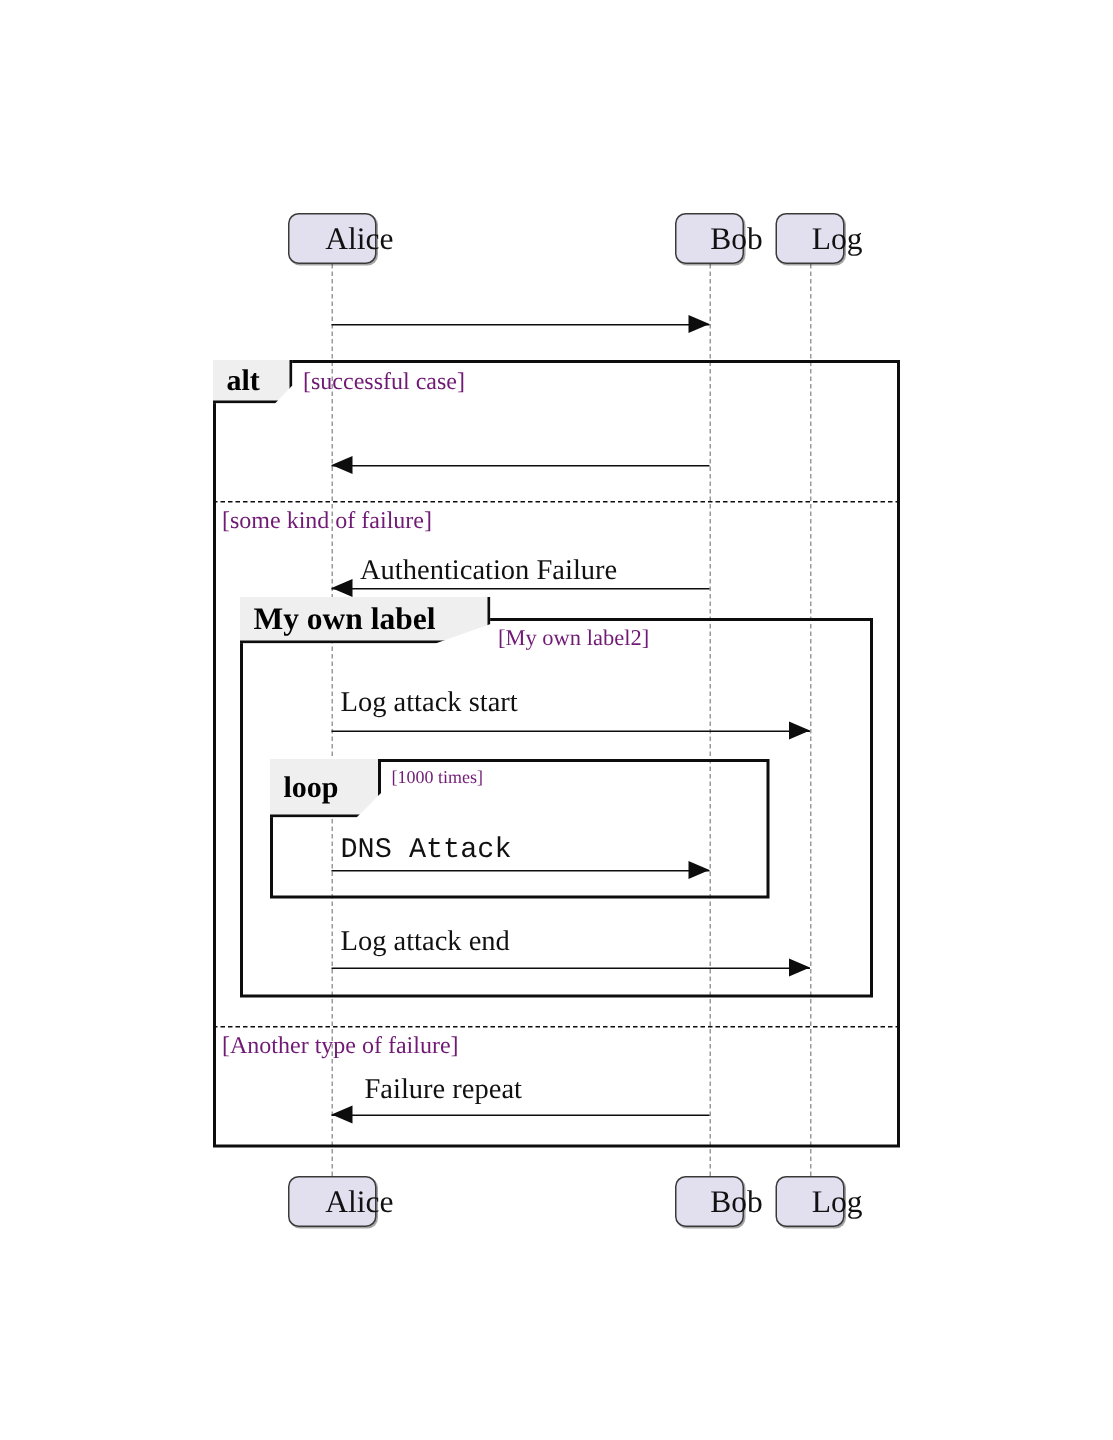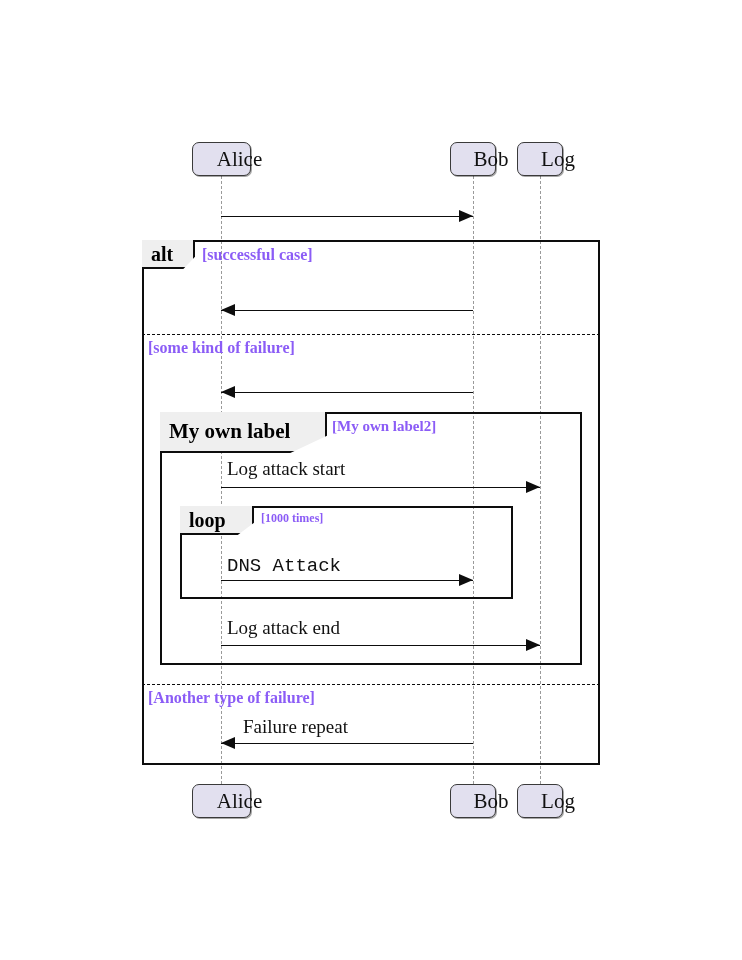--- a/index.html
+++ b/index.html
@@ -63,22 +63,22 @@
     font-weight: bold;
     color: #000000;
     line-height: 1;
     padding-left: 9px;
     
     clip-path: polygon(0 0, 100% 0, 100% 58%, 78% 100%, 0 100%);
   }
   .frame-guard {
     position: absolute;
     font-family: "Liberation Serif", "DejaVu Serif", serif;
-    font-weight: bold;
-    color: #8b5cf6;
+    font-weight: normal;
+    color: #701a75;
     white-space: nowrap;
     line-height: 1;
   }
   .frame-divider {
     position: absolute;
     height: 0;
     border-top: 1.8px dashed #0d0d0d;
   }
 
   
@@ -130,33 +130,34 @@
   <div class="frame" style="left:142px; top:240px; width:458px; height:525px;"></div>
   <div class="frame-tag" style="left:142px; top:240px; width:53px; height:29px; font-size:20px;text-align:center;">alt</div>
   <div class="frame-guard" style="left:202px; top:247px; font-size:16px;">[successful case]</div>
 
   <div class="msg-line" style="left:221px; top:310px; width:252px;"></div>
   <div class="msg-head left" style="left:221px; top:303.5px;"></div>
 
   <div class="frame-divider" style="left:142px; top:334px; width:458px;"></div>
   <div class="frame-guard" style="left:148px; top:340px; font-size:16px;">[some kind of failure]</div>
 
+  <div class="msg-label" style="left:240px; top:371px;">Authentication Failure</div>
   <div class="msg-line" style="left:221px; top:392px; width:252px;"></div>
   <div class="msg-head left" style="left:221px; top:385.5px;"></div>
 
   <div class="frame" style="left:160px; top:412px; width:422px; height:253px;"></div>
-  <div class="frame-tag" style="left:160px; top:412px; width:167px; height:41px; font-size:21px;">My own label</div>
+  <div class="frame-tag" style="left:160px; top:398px; width:167px; height:31px; font-size:21px;">My own label</div>
   <div class="frame-guard" style="left:332px; top:419px; font-size:15px;">[My own label2]</div>
 
   <div class="msg-label" style="left:227px; top:459px;">Log attack start</div>
   <div class="msg-line" style="left:221px; top:487px; width:319px;"></div>
   <div class="msg-head right" style="left:526px; top:480.5px;"></div>
 
   <div class="frame" style="left:180px; top:506px; width:333px; height:93px;"></div>
-  <div class="frame-tag" style="left:180px; top:506px; width:74px; height:29px; font-size:20px;">loop</div>
+  <div class="frame-tag" style="left:180px; top:506px; width:74px; height:39px; font-size:20px;">loop</div>
   <div class="frame-guard" style="left:261px; top:512px; font-size:12px;text-align:center;">[1000 times]</div>
 
   <div class="msg-label" style="left:227px; top:557px;font-family:Liberation Mono, monospace;">DNS Attack</div>
   <div class="msg-line" style="left:221px; top:580px; width:252px;"></div>
   <div class="msg-head right" style="left:459px; top:573.5px;"></div>
 
   <div class="msg-label" style="left:227px; top:618px;">Log attack end</div>
   <div class="msg-line" style="left:221px; top:645px; width:319px;"></div>
   <div class="msg-head right" style="left:526px; top:638.5px;"></div>
 

